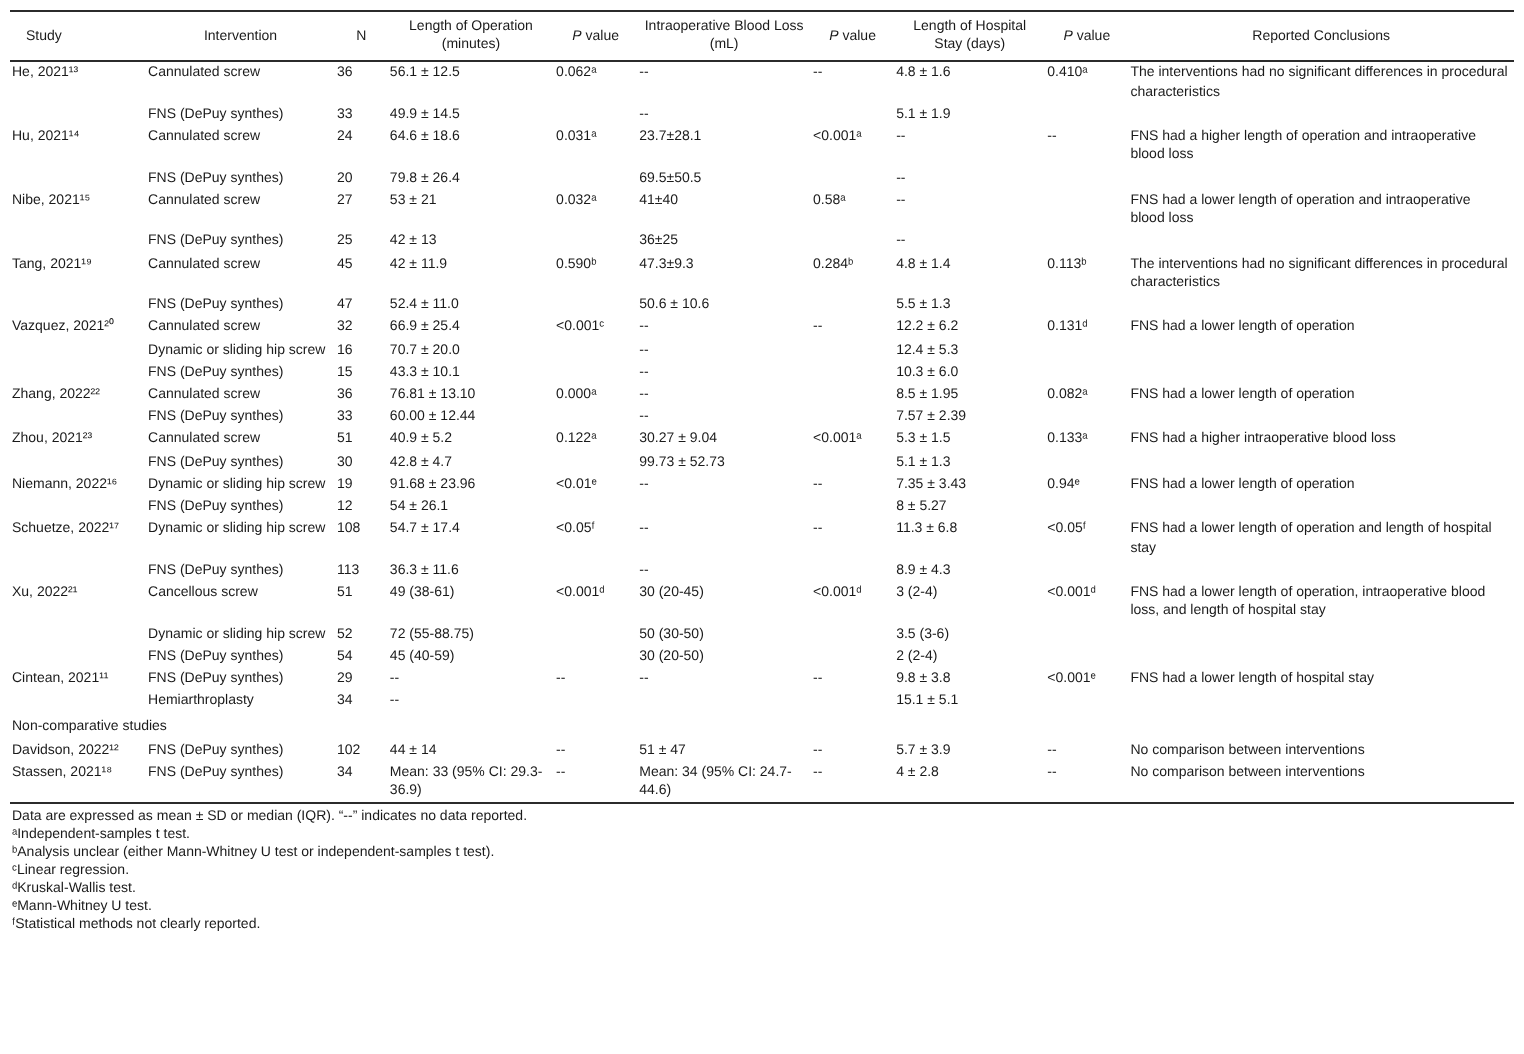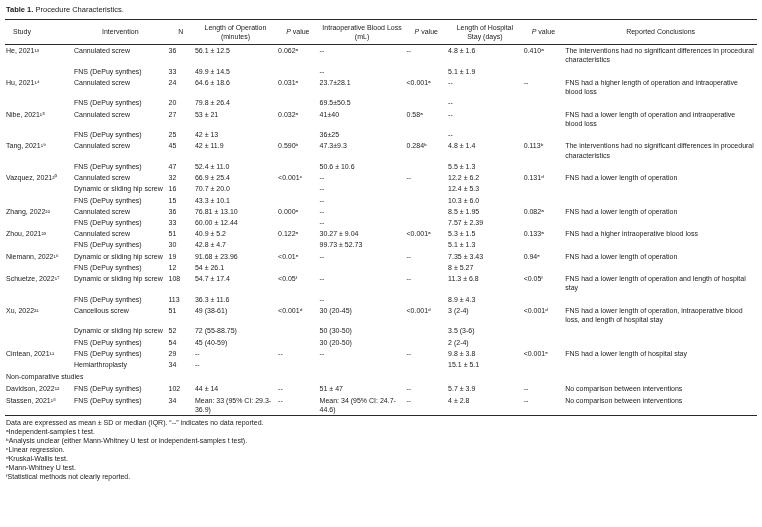--- a/index.html
+++ b/index.html
@@ -64,24 +64,20 @@
     font-size: 7px;
     line-height: 1.28;
   }
   .footnote-line { white-space: normal; }
 </style>
 </head>
 <body>
 
 <div class="page">
 
-  <div class="table-title">
-    <span class="label">Table 1.</span>
-    <span>Procedure Characteristics.</span>
-  </div>
 
   <table class="data-table">
     <colgroup>
       <col class="col-study">
       <col class="col-intervention">
       <col class="col-n">
       <col class="col-op">
       <col class="col-p_op">
       <col class="col-blood">
       <col class="col-p_blood">

